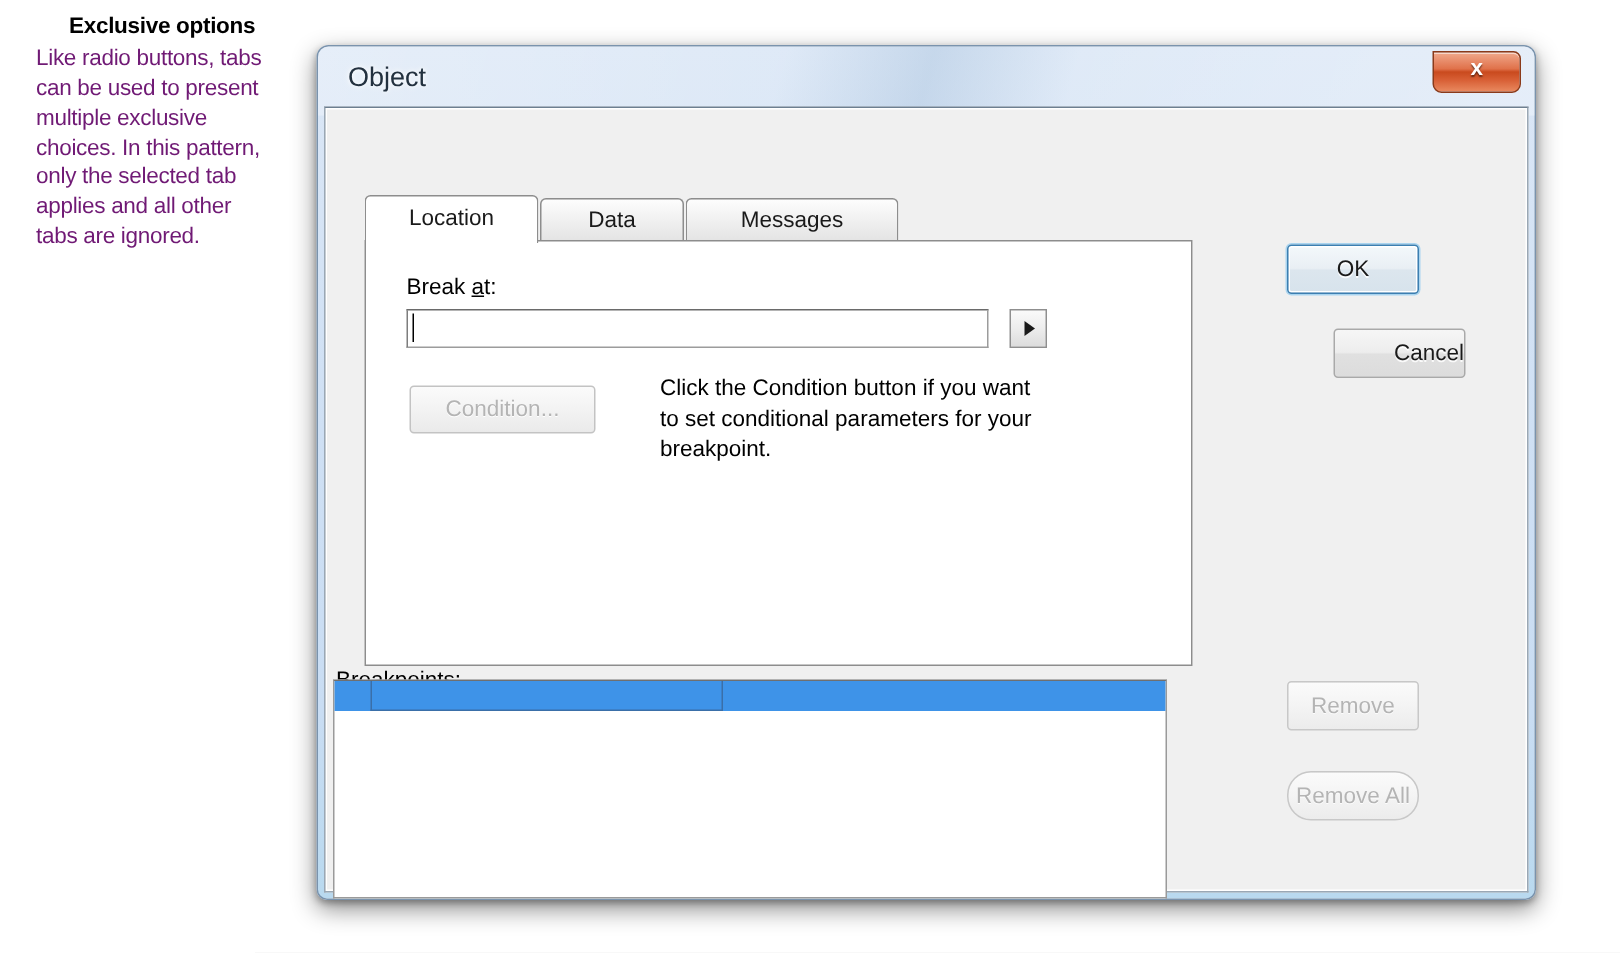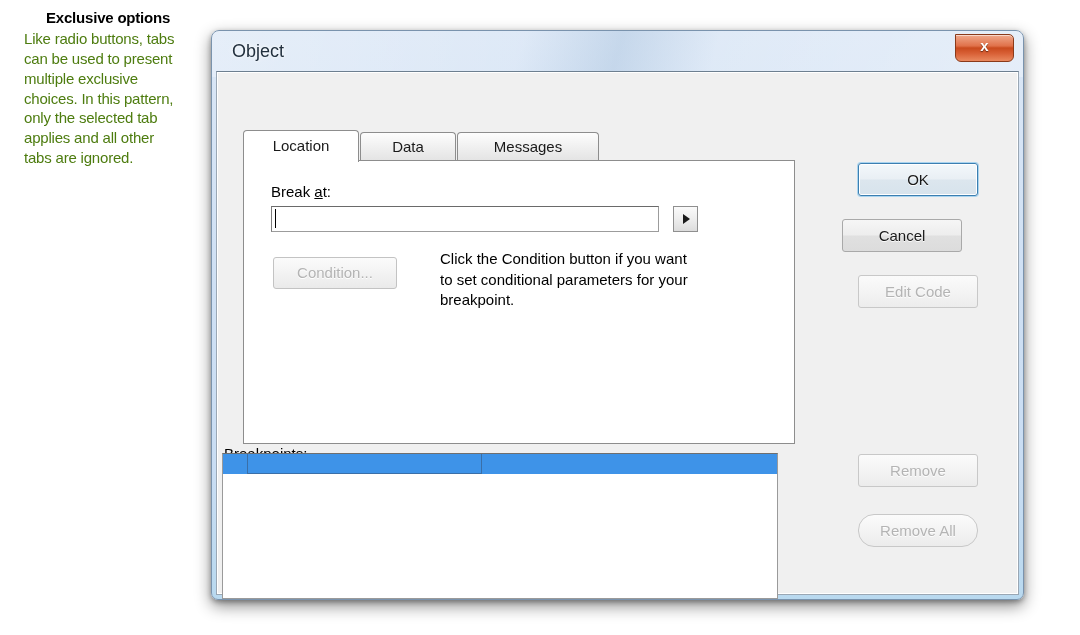--- a/index.html
+++ b/index.html
@@ -26,21 +26,21 @@
     font-size: 15px;
     font-weight: bold;
     color: #000;
     line-height: 1.35;
     margin-bottom: 1px;
     letter-spacing: -0.2px;
     margin-left: 22px;
   }
   #annotation .ann-body {
     font-size: 15px;
-    color: #4d7c0f;
+    color: #701a75;
     line-height: 1.32;
     letter-spacing: -0.2px;
   }
 
   
   #dialog-window {
     position: absolute;
     left: 211px;
     top: 30px;
     width: 813px;
@@ -284,21 +284,21 @@
     background: #3e93e8;
     cursor: pointer;
   }
   .bp-col.c0 { width: 24px; }
   .bp-col.c1 { width: 235px; border-left: 1px solid #3a6fa8; border-right: 1px solid #3a6fa8; border-bottom: 1px solid #3a6fa8; }
   .bp-col.c2 { flex: 1; }
 
   
   .dlg-button {
     position: absolute;
-    width: 120px;
+    width: 88px;
     height: 33px;
     box-sizing: border-box;
     border-radius: 3px;
     font-size: 15px;
     text-align: center;
     line-height: 31px;
     cursor: pointer;
     background: linear-gradient(to bottom, #f6f6f6 0%, #ededed 48%, #e0e0e0 52%, #dcdcdc 100%);
     border: 1px solid #a9a9a9;
     color: #1a1a1a;
@@ -309,21 +309,21 @@
     box-shadow: 0 0 0 1px #a9d4ef, inset 0 0 0 1px #ffffff;
     background: linear-gradient(to bottom, #f3f8fb 0%, #e9eff4 48%, #dce6ee 52%, #d7e3ec 100%);
   }
   .dlg-button.disabled {
     color: #b4b4b4;
     border-color: #c8c8c8;
     background: linear-gradient(to bottom, #fbfbfb 0%, #f4f4f4 48%, #ececec 100%);
     cursor: default;
   }
   #btn-ok     { left: 641px; top: 91px; }
-  #btn-cancel { left: 625px; top: 147px; }
+  #btn-cancel { left: 672px; top: 147px; text-align: right; }
   #btn-edit   { left: 641px; top: 203px; }
   #btn-remove { left: 641px; top: 382px; }
   #btn-removeall { left: 641px; top: 442px; border-radius: 16px; }
 </style>
 </head>
 <body>
 
 <div id="annotation">
   <div class="ann-title">Exclusive options</div>
   <div class="ann-body">Like radio buttons, tabs can be used to present multiple exclusive choices. In this pattern, only the selected tab applies and all other tabs are ignored.</div>
@@ -367,18 +367,17 @@
     <div id="breakpoints-list">
       <div id="breakpoints-header">
         <div class="bp-col c0"></div>
         <div class="bp-col c1"></div>
         <div class="bp-col c2"></div>
       </div>
     </div>
 
     <div class="dlg-button default" id="btn-ok">OK</div>
     <div class="dlg-button" id="btn-cancel">Cancel</div>
-    <div class="dlg-button disabled" id="btn-edit">Edit Code</div>
     <div class="dlg-button disabled" id="btn-remove">Remove</div>
     <div class="dlg-button disabled" id="btn-removeall">Remove All</div>
 
   </div>
 </div>
 
 </body></html>

